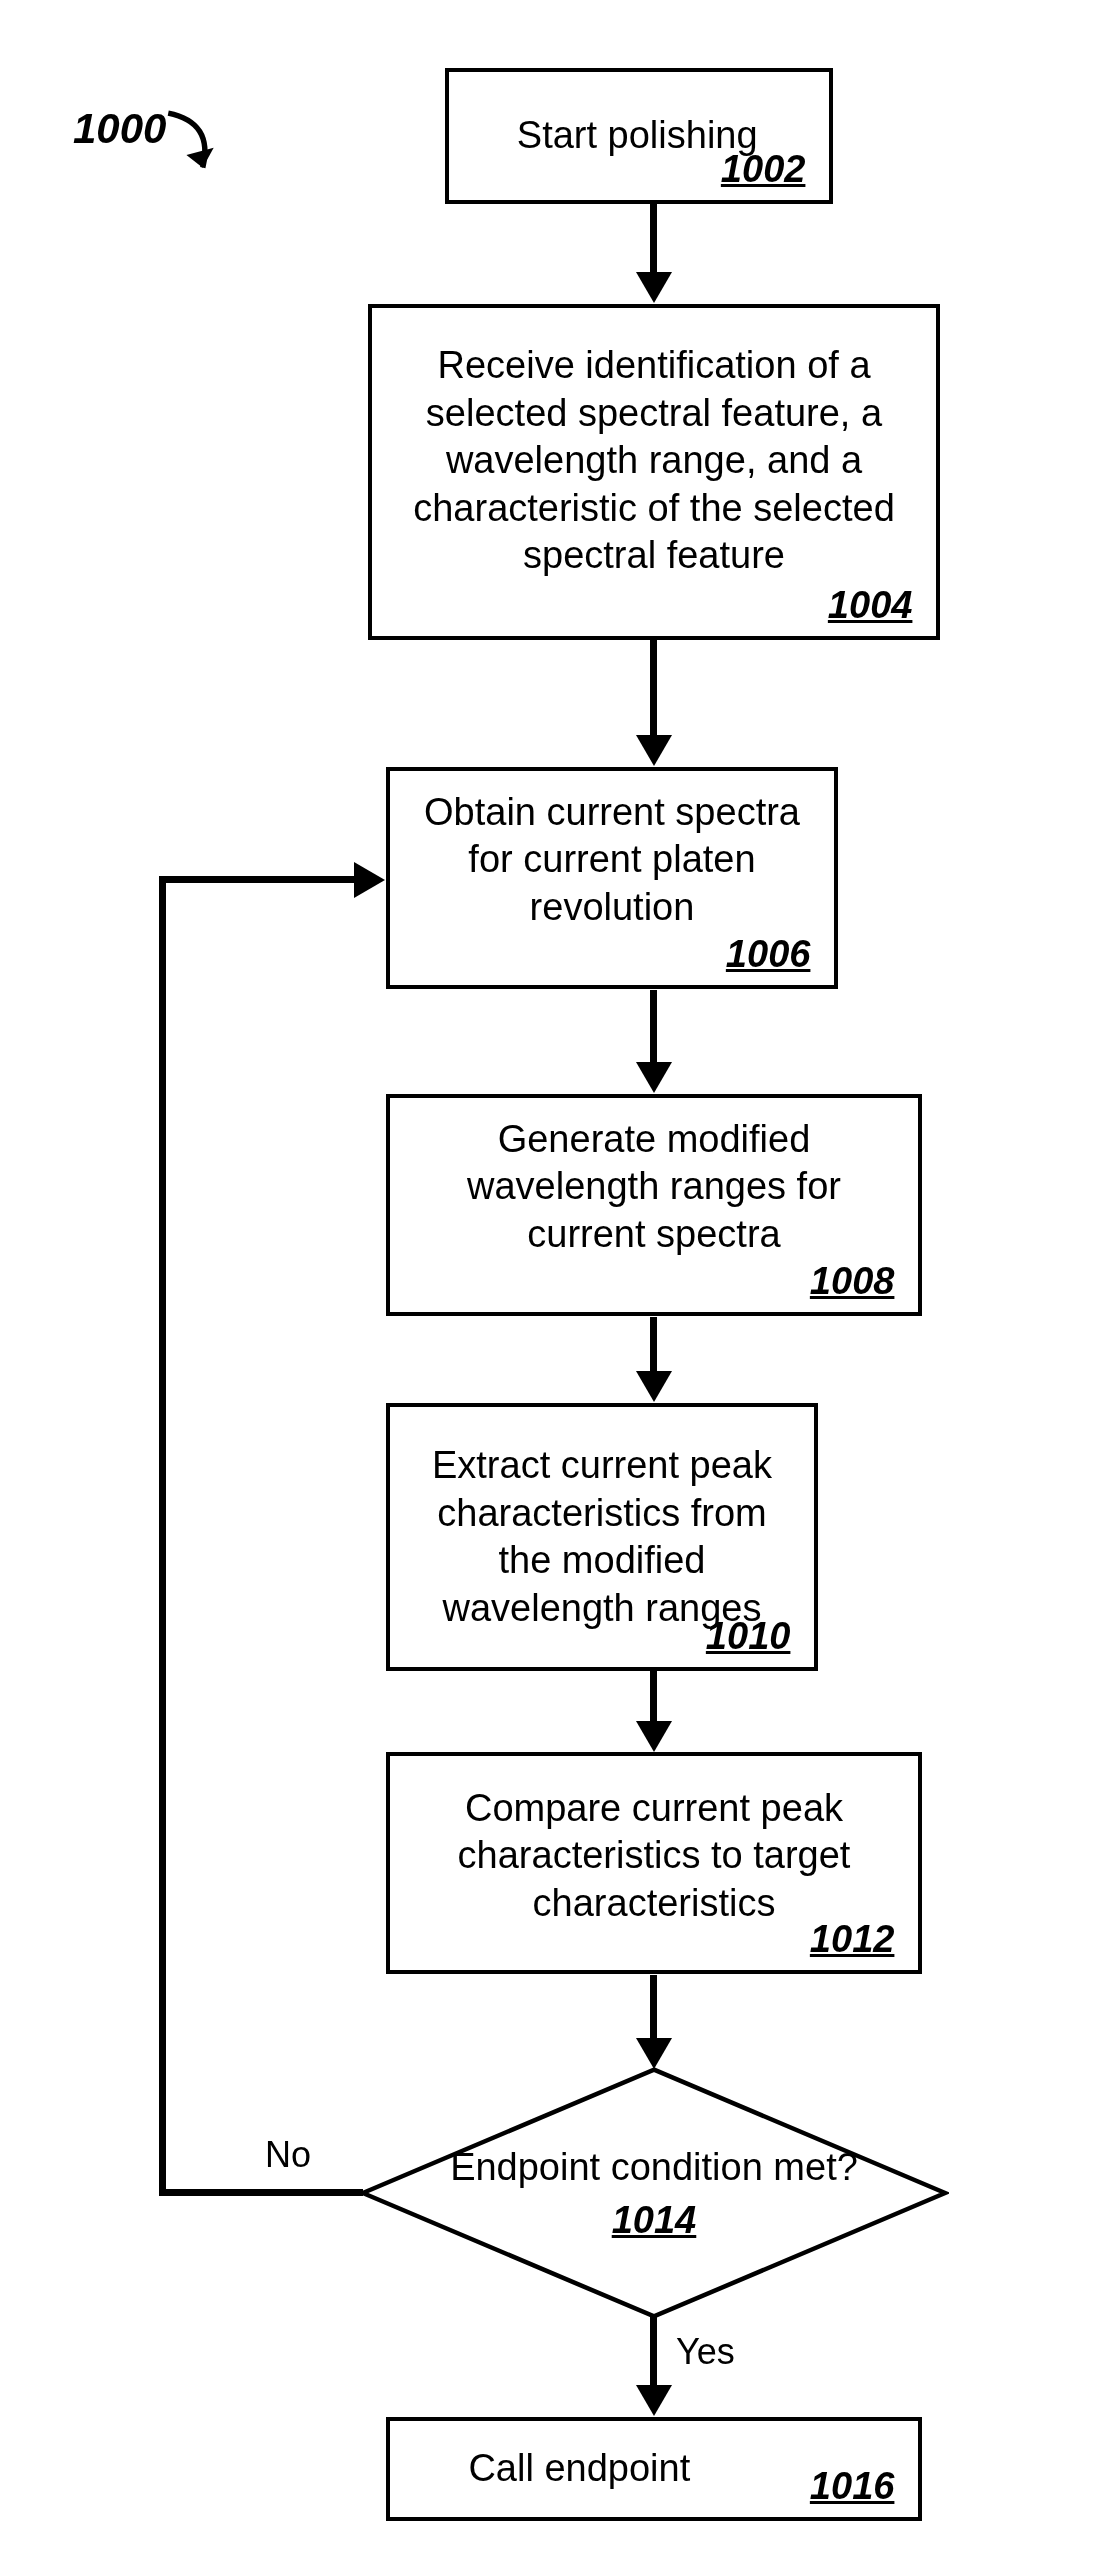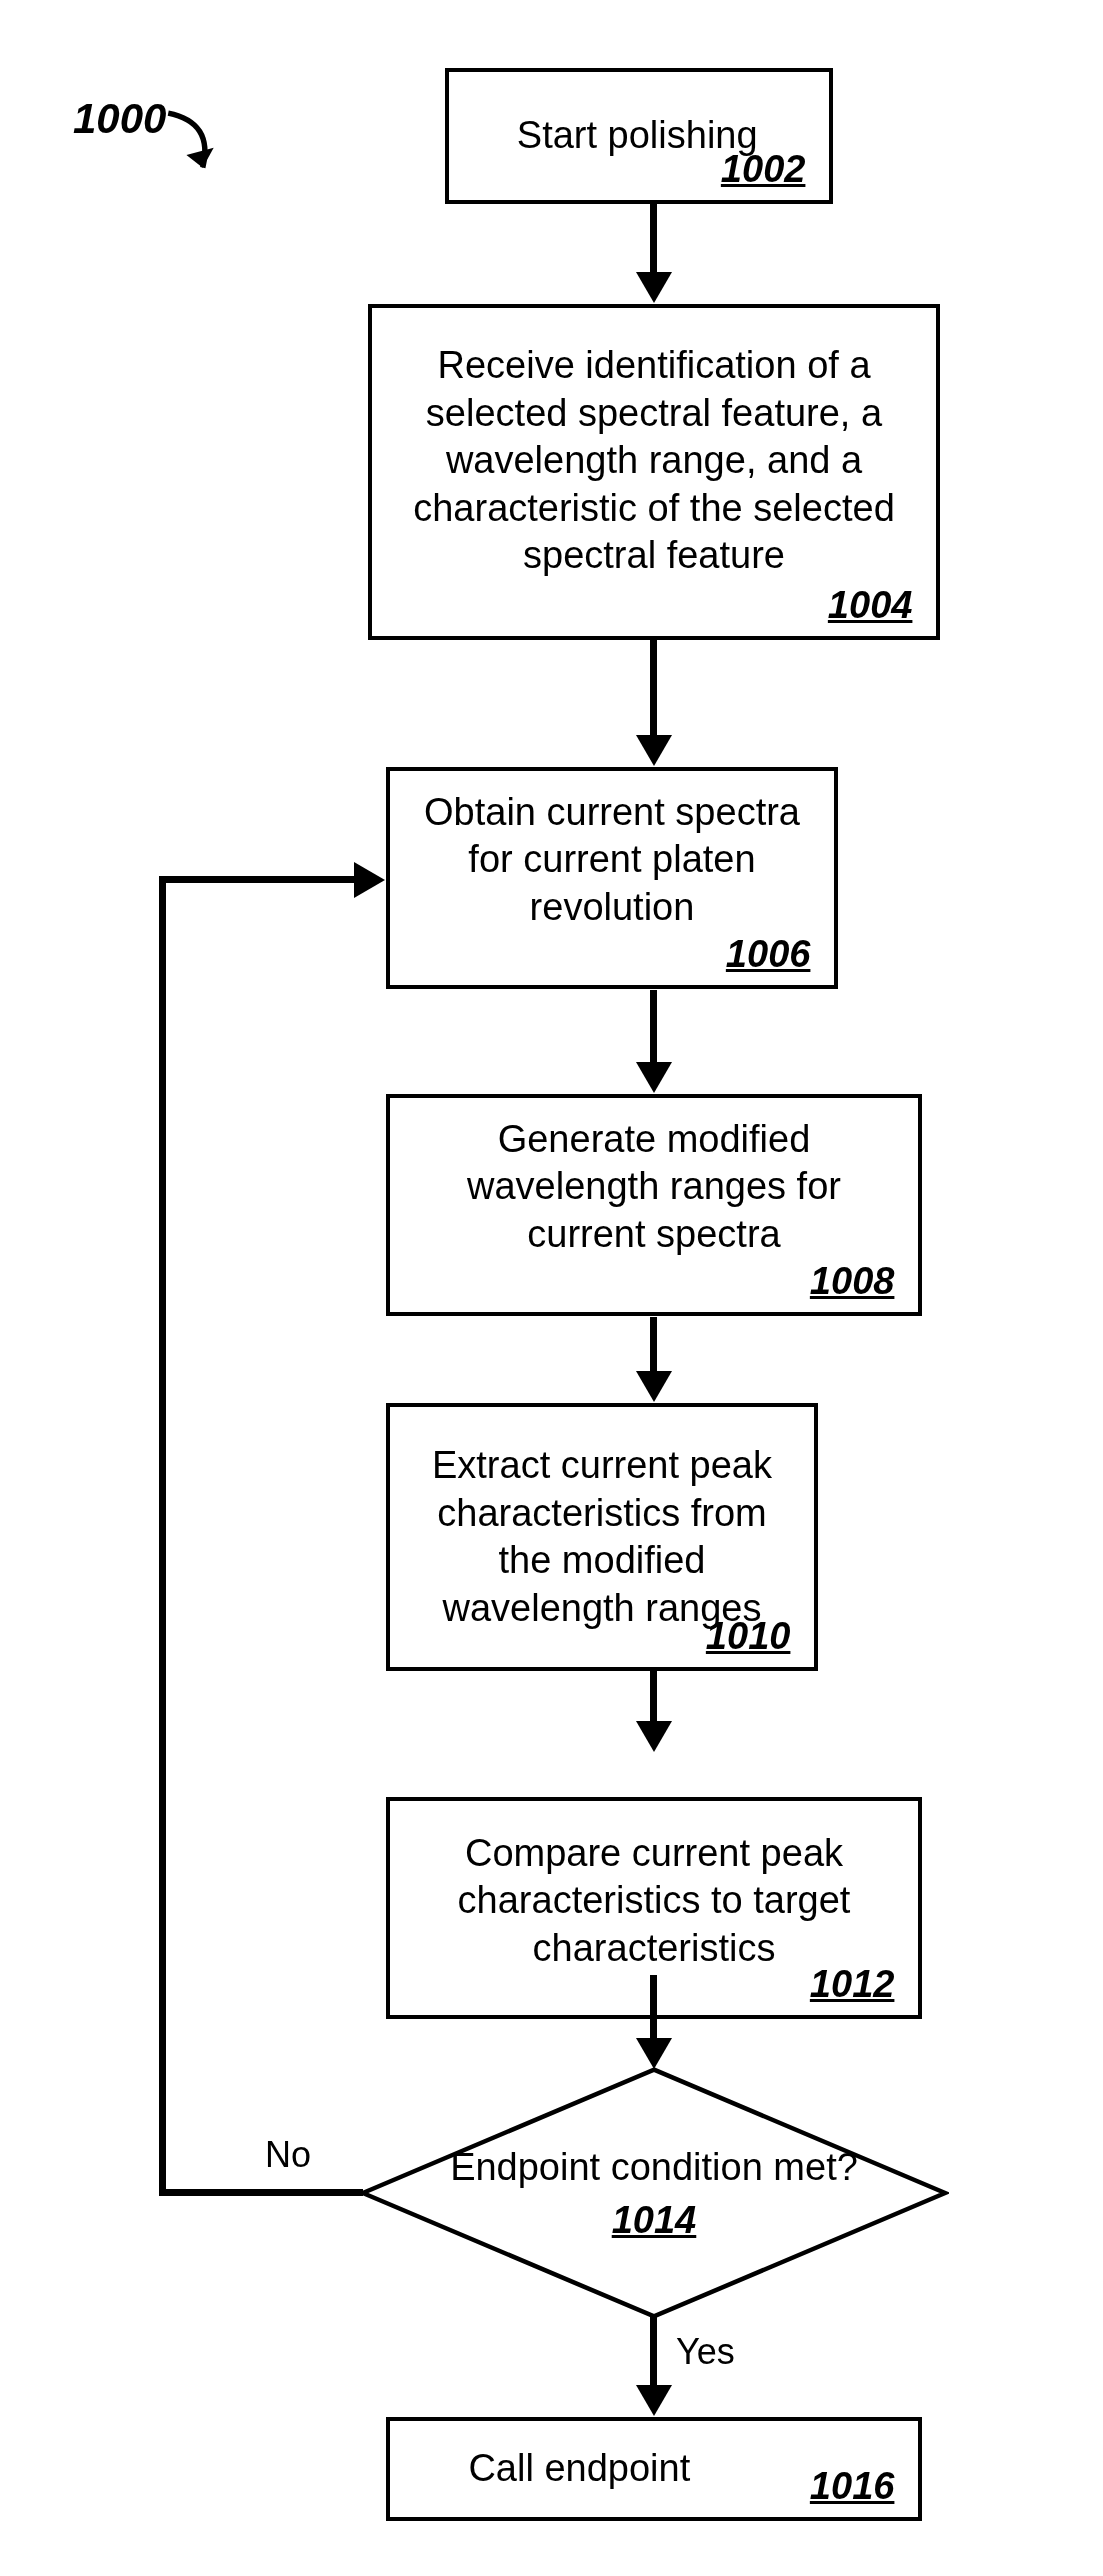--- a/index.html
+++ b/index.html
@@ -87,21 +87,21 @@
   
   .curve-arrow {
     position: absolute;
   }
 </style>
 </head>
 <body>
 
 <div class="canvas">
 
-  <div class="figure-label" style="left:73px; top:95px;">
+  <div class="figure-label" style="left:73px; top:105px;">
     <span>1000</span>
   </div>
   <svg class="curve-arrow" style="left:159px; top:104px;" width="73" height="100" viewBox="0 0 80 110">
     <path d="M10,10 Q60,20 48,70" fill="none" stroke="#000" stroke-width="6"></path>
     <polygon points="48,70 30,56 60,48" fill="#000"></polygon>
   </svg>
 
   <div class="box" style="left:445px; top:68px; width:388px; height:136px;padding-left:20px;">
     <div class="text">Start polishing</div>
     <div class="ref">1002</div>
@@ -135,21 +135,21 @@
   <div class="arrow-head-down" style="left:636px; top:1371px;"></div>
 
   <div class="box" style="left:386px; top:1403px; width:432px; height:268px; ">
     <div class="text">Extract current peak characteristics from the modified wavelength ranges</div>
     <div class="ref">1010</div>
   </div>
 
   <div class="arrow-line" style="left:650px; top:1671px; width:7.3px; height:54px;"></div>
   <div class="arrow-head-down" style="left:636px; top:1721px;"></div>
 
-  <div class="box" style="left:386px; top:1752px; width:536px; height:222px; padding-bottom:25px;margin-top:45px;">
+  <div class="box" style="left:386px; top:1752px; width:536px; height:222px; padding-bottom:25px;">
     <div class="text">Compare current peak characteristics to target characteristics</div>
     <div class="ref">1012</div>
   </div>
 
   <div class="arrow-line" style="left:650px; top:1975px; width:7.3px; height:68px;"></div>
   <div class="arrow-head-down" style="left:636px; top:2038px;"></div>
 
   <div class="diamond" style="left:359px; top:2066px; width:590px; height:254px;">
     <svg width="590" height="254" viewBox="0 0 650 280">
       <polygon points="325,4 646,140 325,276 4,140" fill="#fff" stroke="#000" stroke-width="5"></polygon>

